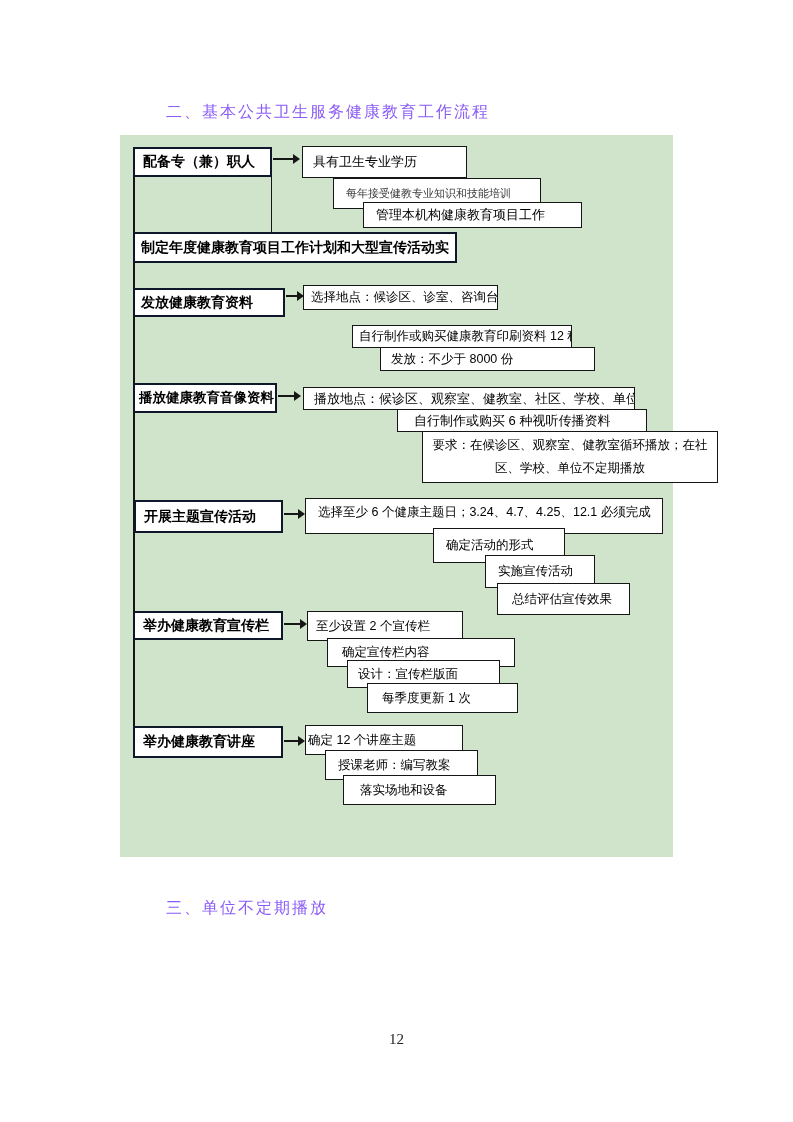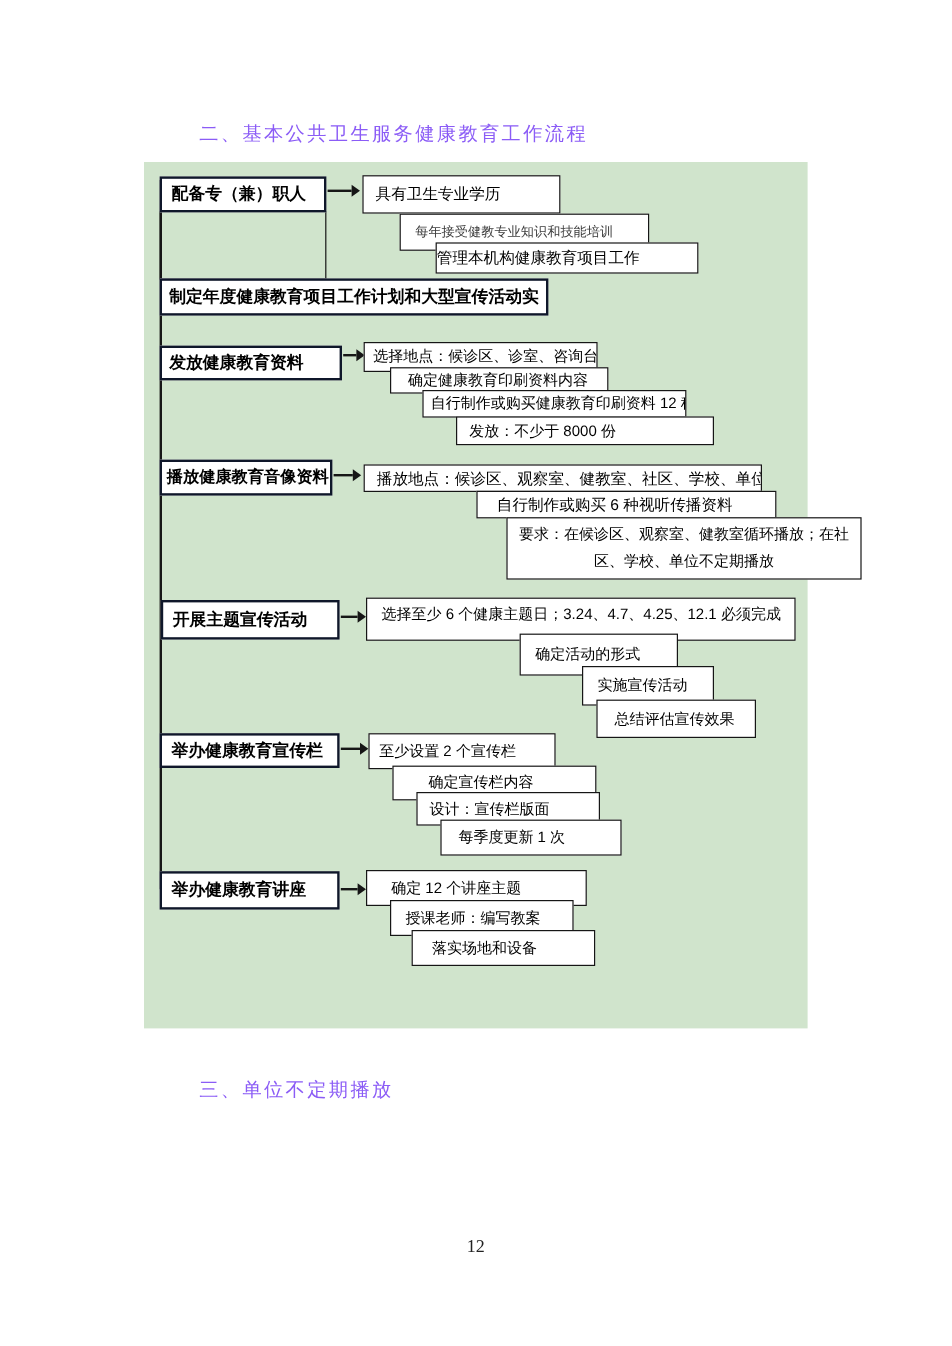--- a/index.html
+++ b/index.html
@@ -87,54 +87,53 @@
   <div class="panel"></div>
 
   <div class="spine"></div>
 
   <div class="ghost" style="left:133px;top:176px;width:139px;height:57px;"></div>
 
   <div class="box step" style="left:133px;top:147px;width:139px;height:30px;padding-left:8px;">配备专（兼）职人</div>
   <div class="arrow" style="left:273px;top:158px;width:20px;"></div>
   <div class="box child" style="left:302px;top:146px;width:165px;height:32px;padding-left:10px;font-size:13px;">具有卫生专业学历</div>
   <div class="box child" style="left:333px;top:178px;width:208px;height:31px;padding-left:12px;font-size:11px;color:#3d3d3d;">每年接受健教专业知识和技能培训</div>
-  <div class="box child" style="left:363px;top:202px;width:219px;height:26px;padding-left:0;font-size:13px;">管理本机构健康教育项目工作</div>
+  <div class="box child" style="left:363px;top:202px;width:219px;height:26px;padding-left:12px;font-size:13px;">管理本机构健康教育项目工作</div>
 
   <div class="box step" style="left:133px;top:232px;width:324px;height:31px;padding-left:6px;">制定年度健康教育项目工作计划和大型宣传活动实</div>
 
   <div class="box step" style="left:133px;top:288px;width:152px;height:29px;padding-left:6px;">发放健康教育资料</div>
   <div class="arrow" style="left:286px;top:295px;width:11px;"></div>
   <div class="box child" style="left:303px;top:285px;width:195px;height:25px;padding-left:7px;">选择地点：候诊区、诊室、咨询台</div>
-  <div class="box child" style="left:325px;top:306px;width:182px;height:22px;padding-left:14px;">确定健康教育印刷资料内容</div>
   <div class="box child" style="left:352px;top:325px;width:220px;height:23px;padding-left:6px;">自行制作或购买健康教育印刷资料 12 种</div>
   <div class="box child" style="left:380px;top:347px;width:215px;height:24px;padding-left:10px;">发放：不少于 8000 份</div>
 
   <div class="box step" style="left:133px;top:383px;width:144px;height:30px;padding-left:4px;font-size:13.5px;">播放健康教育音像资料</div>
   <div class="arrow" style="left:278px;top:395px;width:16px;"></div>
   <div class="box child" style="left:303px;top:387px;width:332px;height:23px;padding-left:10px;font-size:13px;">播放地点：候诊区、观察室、健教室、社区、学校、单位</div>
   <div class="box child" style="left:397px;top:409px;width:250px;height:23px;padding-left:16px;font-size:13px;">自行制作或购买 6 种视听传播资料</div>
   <div class="box child" style="left:422px;top:431px;width:296px;height:52px;white-space:normal;text-align:center;padding:2px 5px;line-height:23px;justify-content:center;">要求：在候诊区、观察室、健教室循环播放；在社区、学校、单位不定期播放</div>
 
   <div class="box step" style="left:134px;top:500px;width:149px;height:33px;padding-left:8px;">开展主题宣传活动</div>
   <div class="arrow" style="left:284px;top:513px;width:14px;"></div>
   <div class="box child" style="left:305px;top:498px;width:358px;height:36px;display:block;white-space:normal;padding:5px 4px 0 12px;line-height:17px;">选择至少 6 个健康主题日；3.24、4.7、4.25、12.1 必须完成</div>
   <div class="box child" style="left:433px;top:528px;width:132px;height:35px;padding-left:12px;">确定活动的形式</div>
   <div class="box child" style="left:485px;top:555px;width:110px;height:33px;padding-left:12px;">实施宣传活动</div>
   <div class="box child" style="left:497px;top:583px;width:133px;height:32px;padding-left:14px;">总结评估宣传效果</div>
 
   <div class="box step" style="left:133px;top:611px;width:150px;height:29px;padding-left:8px;">举办健康教育宣传栏</div>
   <div class="arrow" style="left:284px;top:623px;width:16px;"></div>
   <div class="box child" style="left:307px;top:611px;width:156px;height:30px;padding-left:8px;">至少设置 2 个宣传栏</div>
-  <div class="box child" style="left:327px;top:638px;width:170px;height:29px;padding-left:29px;">确定宣传栏内容</div>
+  <div class="box child" style="left:327px;top:638px;width:188px;height:29px;padding-left:14px;">确定宣传栏内容</div>
   <div class="box child" style="left:347px;top:660px;width:153px;height:28px;padding-left:10px;">设计：宣传栏版面</div>
   <div class="box child" style="left:367px;top:683px;width:151px;height:30px;padding-left:14px;">每季度更新 1 次</div>
 
   <div class="box step" style="left:133px;top:726px;width:150px;height:32px;padding-left:8px;">举办健康教育讲座</div>
   <div class="arrow" style="left:284px;top:740px;width:14px;"></div>
-  <div class="box child" style="left:305px;top:725px;width:184px;height:30px;padding-left:20px;">确定 12 个讲座主题</div>
+  <div class="box child" style="left:305px;top:725px;width:158px;height:30px;padding-left:2px;">确定 12 个讲座主题</div>
   <div class="box child" style="left:325px;top:750px;width:153px;height:30px;padding-left:12px;">授课老师：编写教案</div>
   <div class="box child" style="left:343px;top:775px;width:153px;height:30px;padding-left:16px;">落实场地和设备</div>
 
   <div class="heading" style="left:166px;top:898px;">三、单位不定期播放</div>
 
   <div class="pagenum" style="top:1031px;">12</div>
 
 </div>
 
 </body></html>

